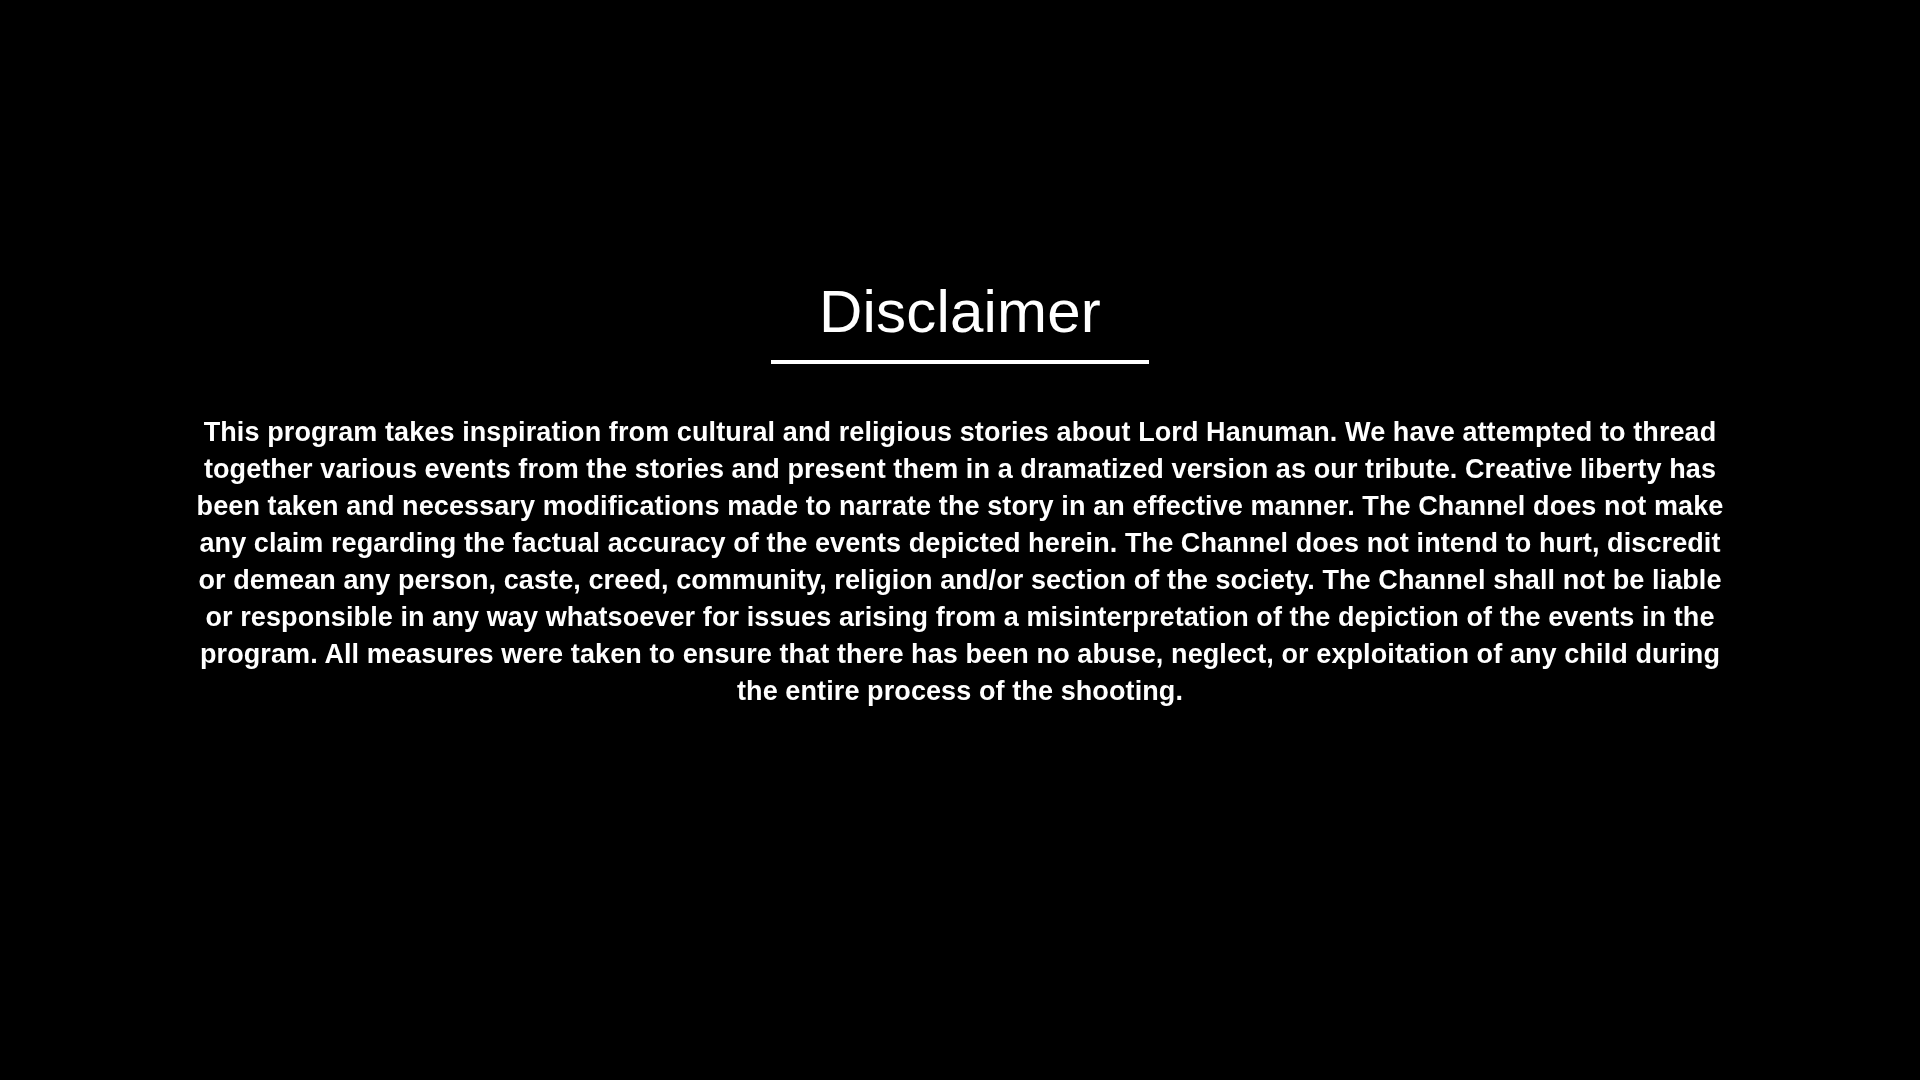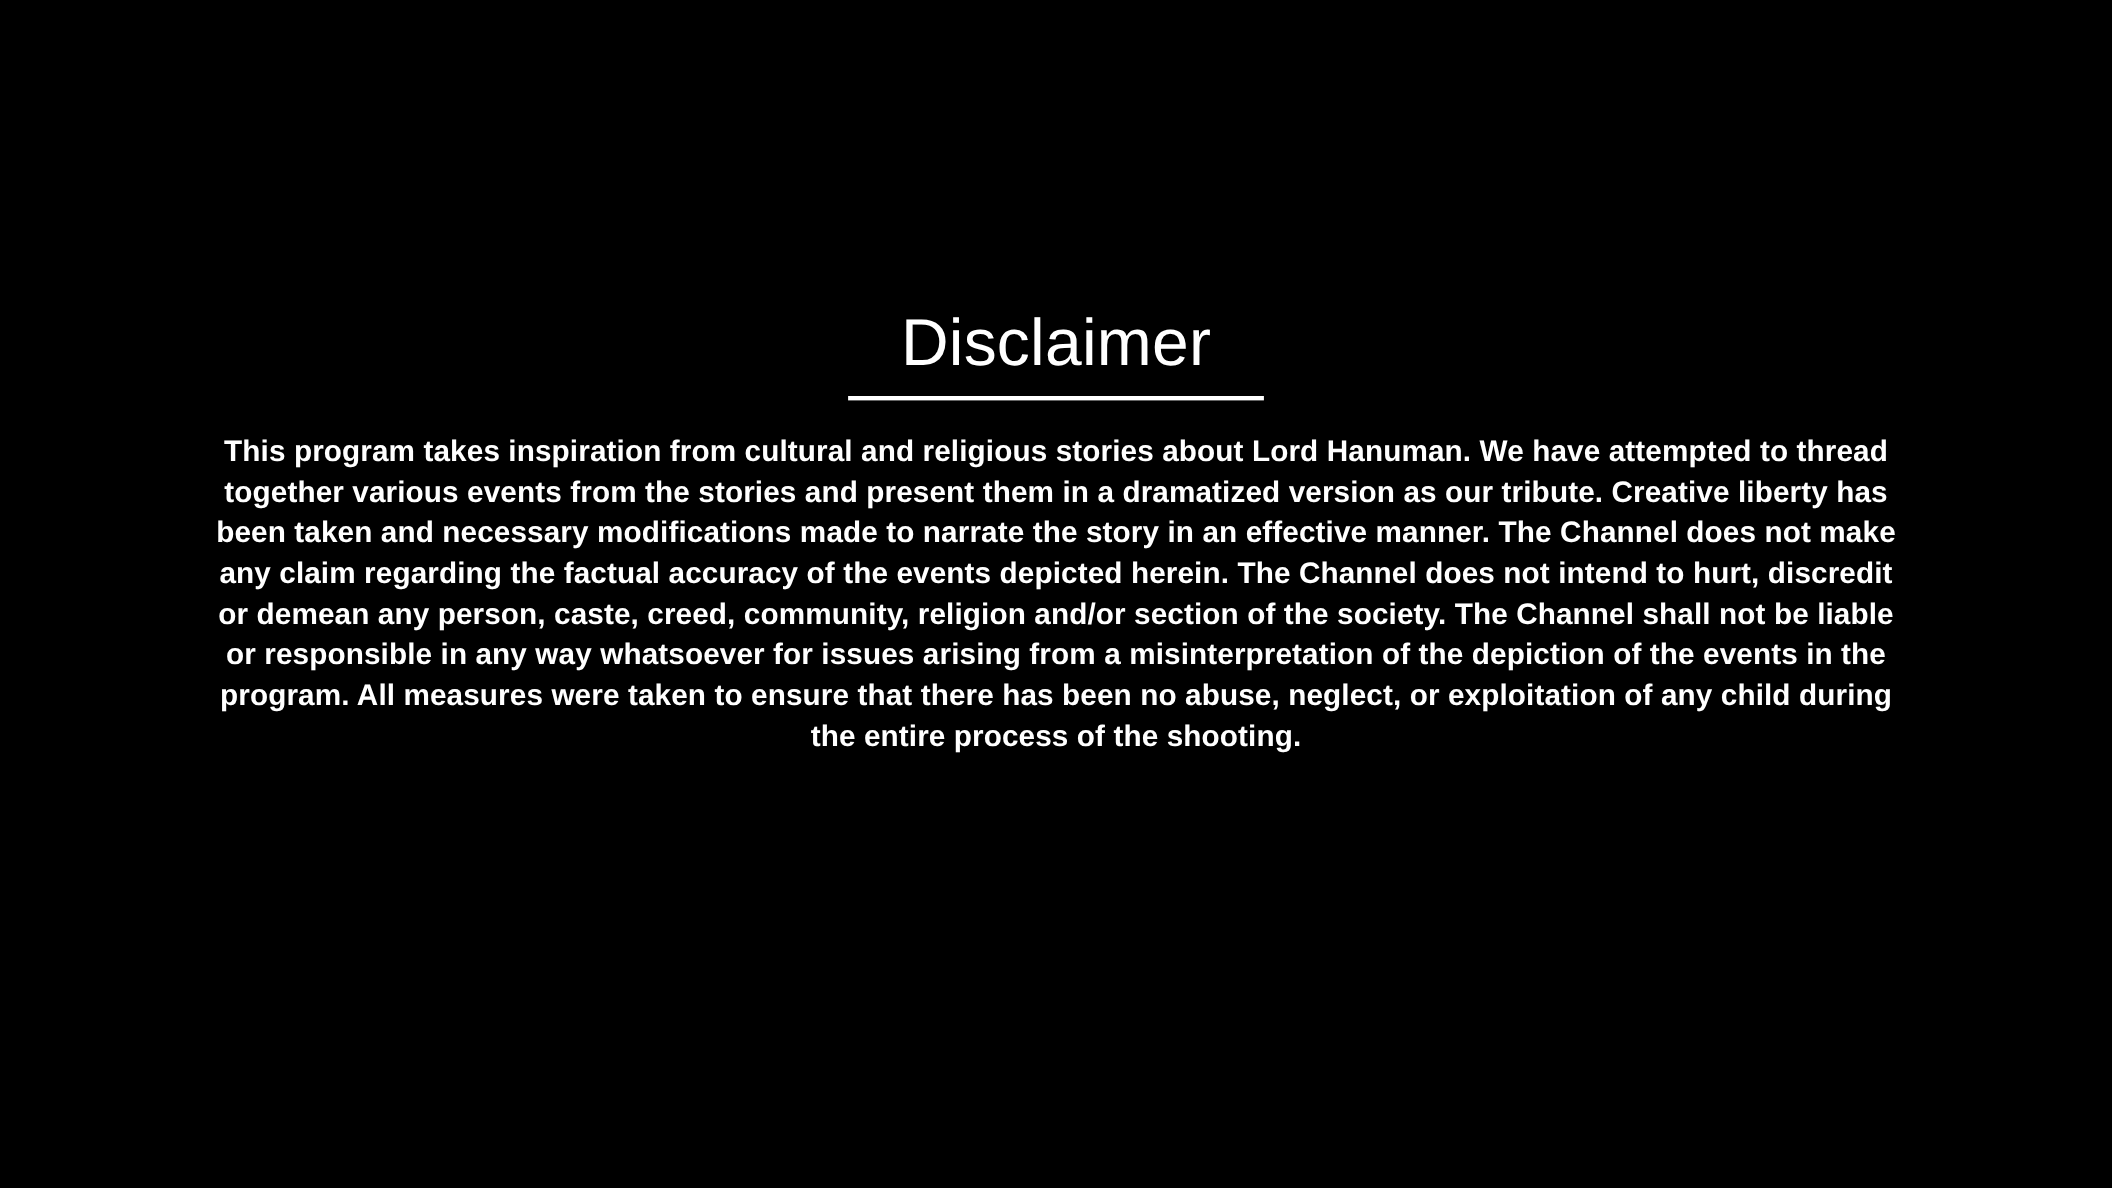--- a/index.html
+++ b/index.html
@@ -52,21 +52,21 @@
     width: 378px;
     height: 4px;
     background: #ffffff;
     margin: 14px auto 0 auto;
     border: 0;
   }
 
   
   .body-block {
     position: absolute;
-    top: 392px;
+    top: 414px;
     left: 0;
     width: 1920px;
     text-align: center;
   }
 
   .disclaimer-body {
     display: block;
     width: 1530px;
     margin: 0 auto;
     color: #ffffff;

